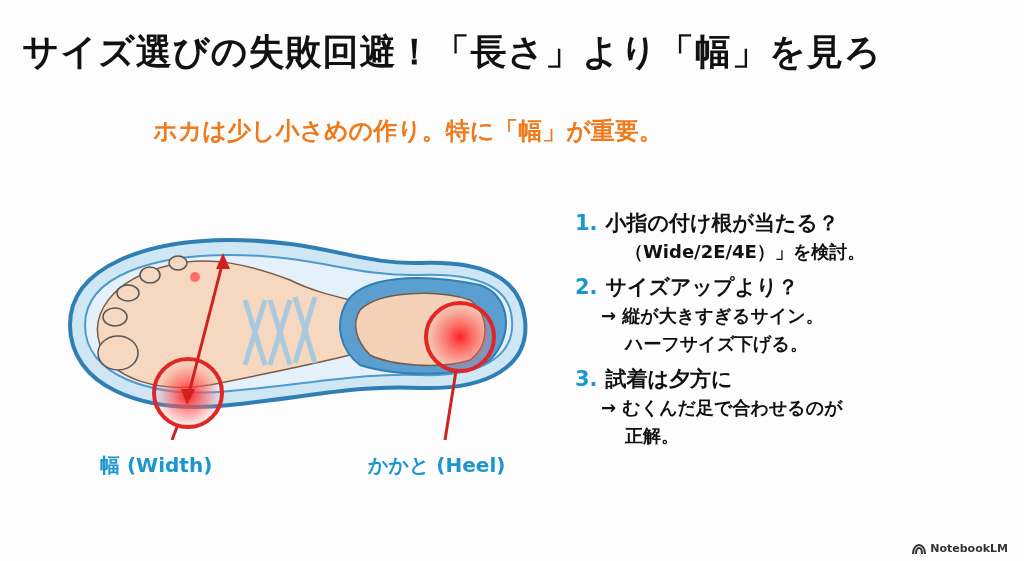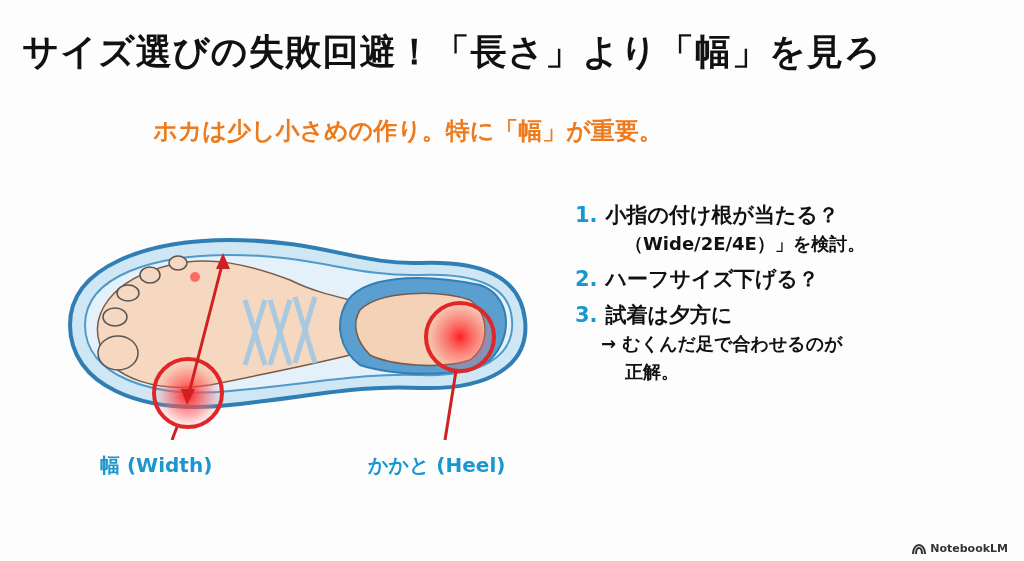--- a/index.html
+++ b/index.html
@@ -3,21 +3,21 @@
 <meta charset="utf-8">
 <style>
   html,body{margin:0;padding:0;}
   body{width:1024px;height:561px;background:#fdfdfd;position:relative;overflow:hidden;font-family:"DejaVu Sans","Liberation Sans",sans-serif;}
   .title{position:absolute;left:0;top:28px;width:904px;text-align:center;font-size:36px;font-weight:bold;color:#111;letter-spacing:1px;}
   .subtitle{position:absolute;left:0;top:115px;width:816px;text-align:center;font-size:24px;font-weight:bold;color:#ee7a1c;}
   .illus{position:absolute;left:60px;top:225px;width:500px;height:215px;}
   .label{position:absolute;top:452px;font-size:20px;font-weight:bold;color:#1a97cf;}
   .lbl-width{left:100px;}
   .lbl-heel{left:368px;}
-  .list{position:absolute;left:575px;top:200px;width:420px;}
+  .list{position:absolute;left:575px;top:208px;width:420px;}
   .item{margin-bottom:6px;}
   .item-head{font-size:21px;font-weight:bold;color:#111;line-height:30px;}
   .num{color:#1a97cf;margin-right:8px;}
   .item-body{font-size:18px;font-weight:bold;color:#111;line-height:28px;padding-left:26px;}
   .item-body .indent{padding-left:24px;display:block;}
   .brand{position:absolute;right:16px;bottom:6px;font-size:11px;color:#333;display:flex;align-items:center;gap:4px;font-weight:bold;}
 </style>
 </head>
 <body>
 
@@ -75,21 +75,22 @@
 
 <div class="label lbl-width">幅 (Width)</div>
 <div class="label lbl-heel">かかと (Heel)</div>
 
 <div class="list">
   <div class="item">
     <div class="item-head"><span class="num">1.</span><span>小指の付け根が当たる？</span></div>
     <div class="item-body"><span class="indent">（Wide/2E/4E）」を検討。</span></div>
   </div>
   <div class="item">
-    <div class="item-head"><span class="num">2.</span><span>ハーフサイズ下げる？</span></div>
+    <div class="item-head"><span class="num">2.</span><span>サイズアップより？</span></div>
+    <div class="item-body"><span>→ 縦が大きすぎるサイン。</span><span class="indent">ハーフサイズ下げる。</span></div>
   </div>
   <div class="item">
     <div class="item-head"><span class="num">3.</span><span>試着は夕方に</span></div>
     <div class="item-body"><span>→ むくんだ足で合わせるのが</span><span class="indent">正解。</span></div>
   </div>
 </div>
 
 <div class="brand">
   <svg width="14" height="10" viewBox="0 0 14 10">
       <path d="M1,10 C1,4 4,1 7,1 C10,1 13,4 13,10" fill="none" stroke="#333" stroke-width="2"></path>

